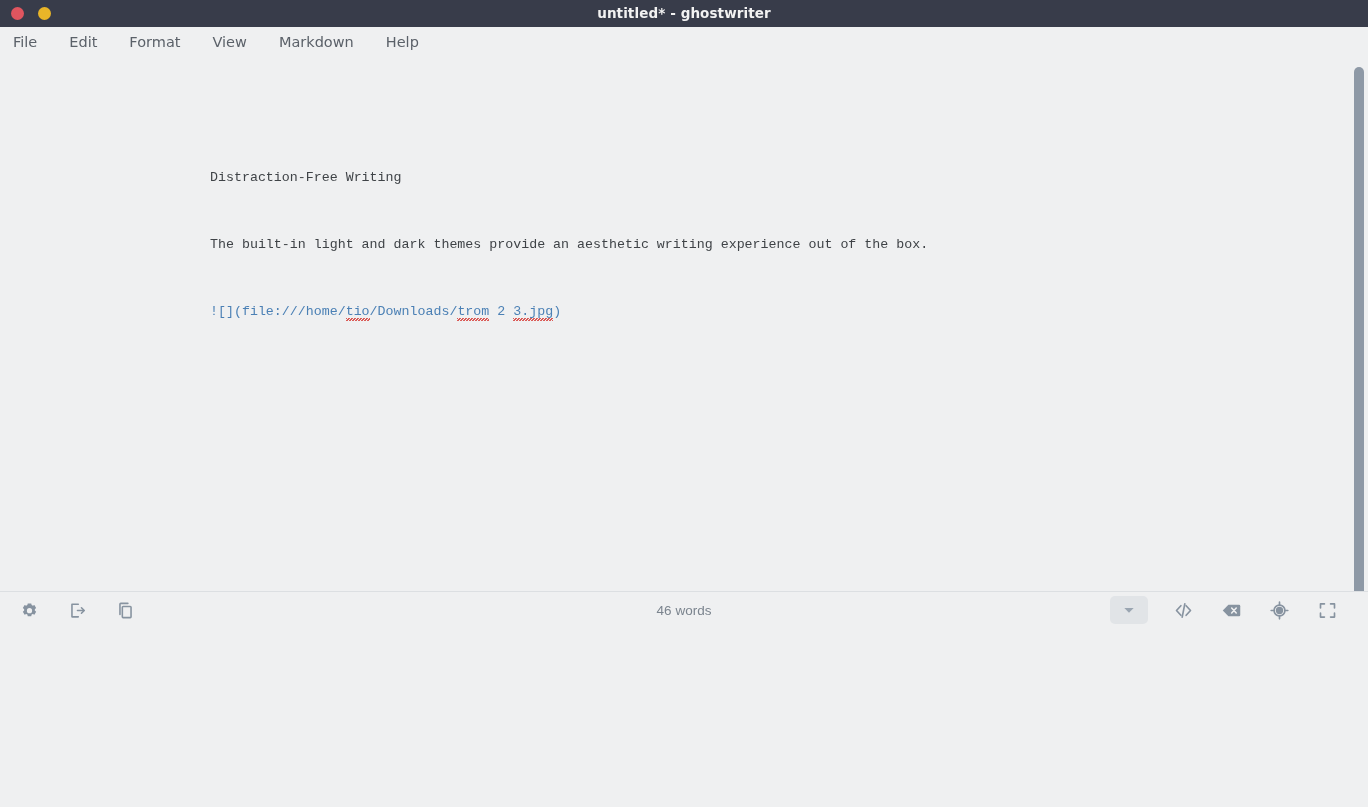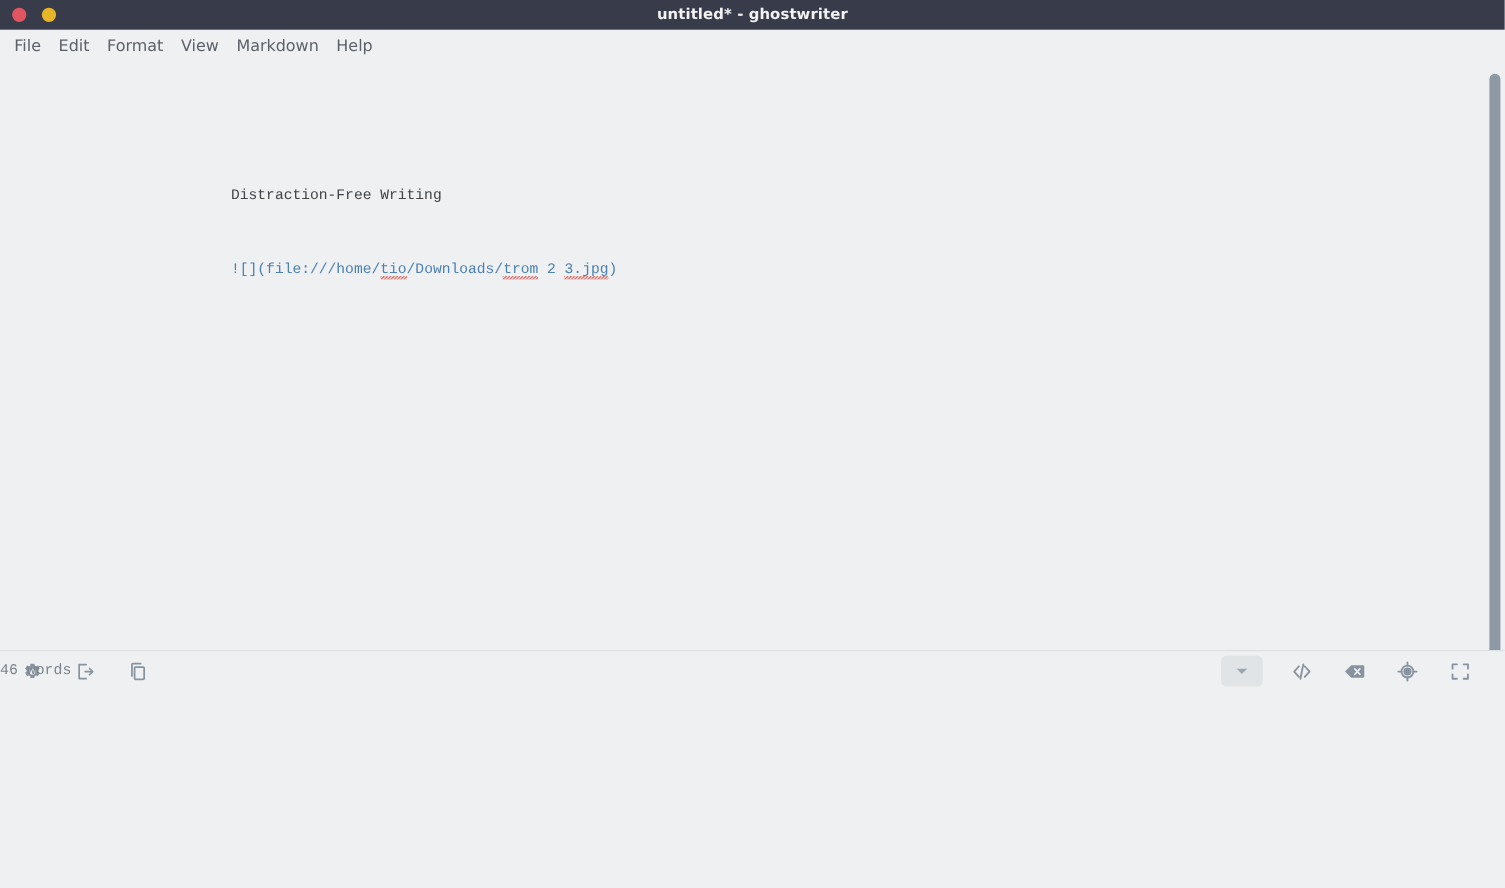--- a/index.html
+++ b/index.html
@@ -59,21 +59,21 @@
   }
 
   
   .menubar {
     height: 32px;
     min-height: 32px;
     background: #eff0f1;
     display: flex;
     align-items: center;
     padding-left: 5px;
-    gap: 0px;
+    gap: 16px;
   }
   .menu-item {
     font-size: 14.5px;
     color: #5b6169;
     padding: 3px 8px 4px 8px;
     line-height: 1;
     cursor: default;
     font-family: "DejaVu Sans", sans-serif;
     white-space: nowrap;
   }
@@ -163,24 +163,24 @@
   .tb-btn svg { display: block; }
   .tb-btn.pressed {
     background: #e1e4e7;
     width: 38px;
     height: 28px;
     border-radius: 5px;
   }
   .wordcount {
     position: absolute;
     left: 0; right: 0;
-    text-align: left;
+    text-align: center;
     font-size: 13.5px;
     color: #7b848e;
-    font-family: Liberation Mono, monospace;
+    font-family: Liberation Sans, sans-serif;
     pointer-events: none;
   }
 </style>
 </head>
 <body>
 
 <div id="app">
 
   <div class="titlebar">
     <div class="traffic">
@@ -195,20 +195,21 @@
     <div class="menu-item">Edit</div>
     <div class="menu-item">Format</div>
     <div class="menu-item">View</div>
     <div class="menu-item">Markdown</div>
     <div class="menu-item">Help</div>
   </div>
 
   <div class="editor-wrap">
     <div class="editor">
       <div class="para">Distraction-Free Writing</div>
+      <div class="para">The built-in light and dark themes provide an aesthetic writing experience out of the box.</div>
       <div class="para link-line"><span>![](file:///home/</span><span class="sp">tio</span><span>/Downloads/</span><span class="sp">trom</span><span> 2 </span><span class="sp">3.jpg</span><span>)</span></div>
     </div>
 
     <div class="scroll-track">
       <div class="scroll-thumb"></div>
     </div>
   </div>
 
   <div class="statusbar">
 

